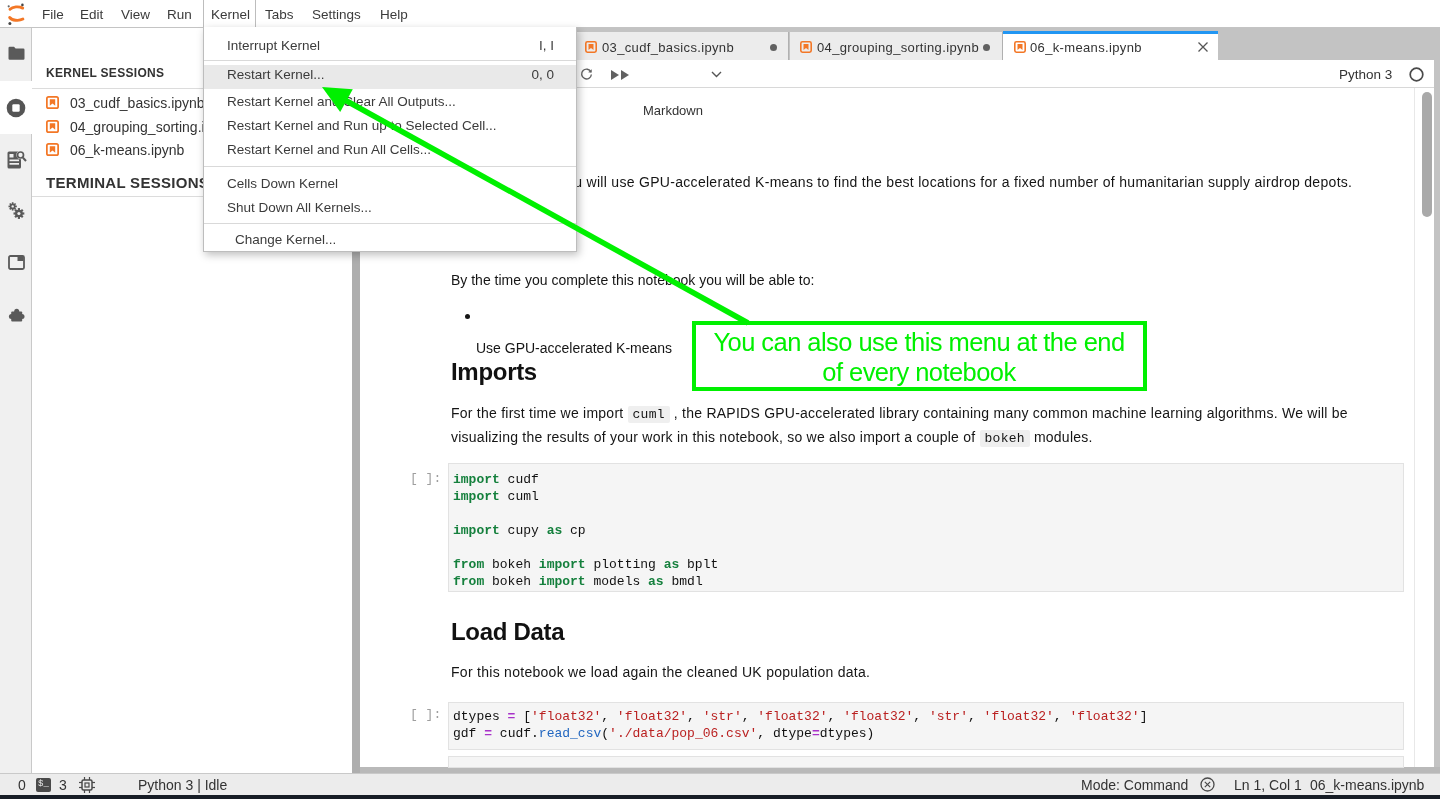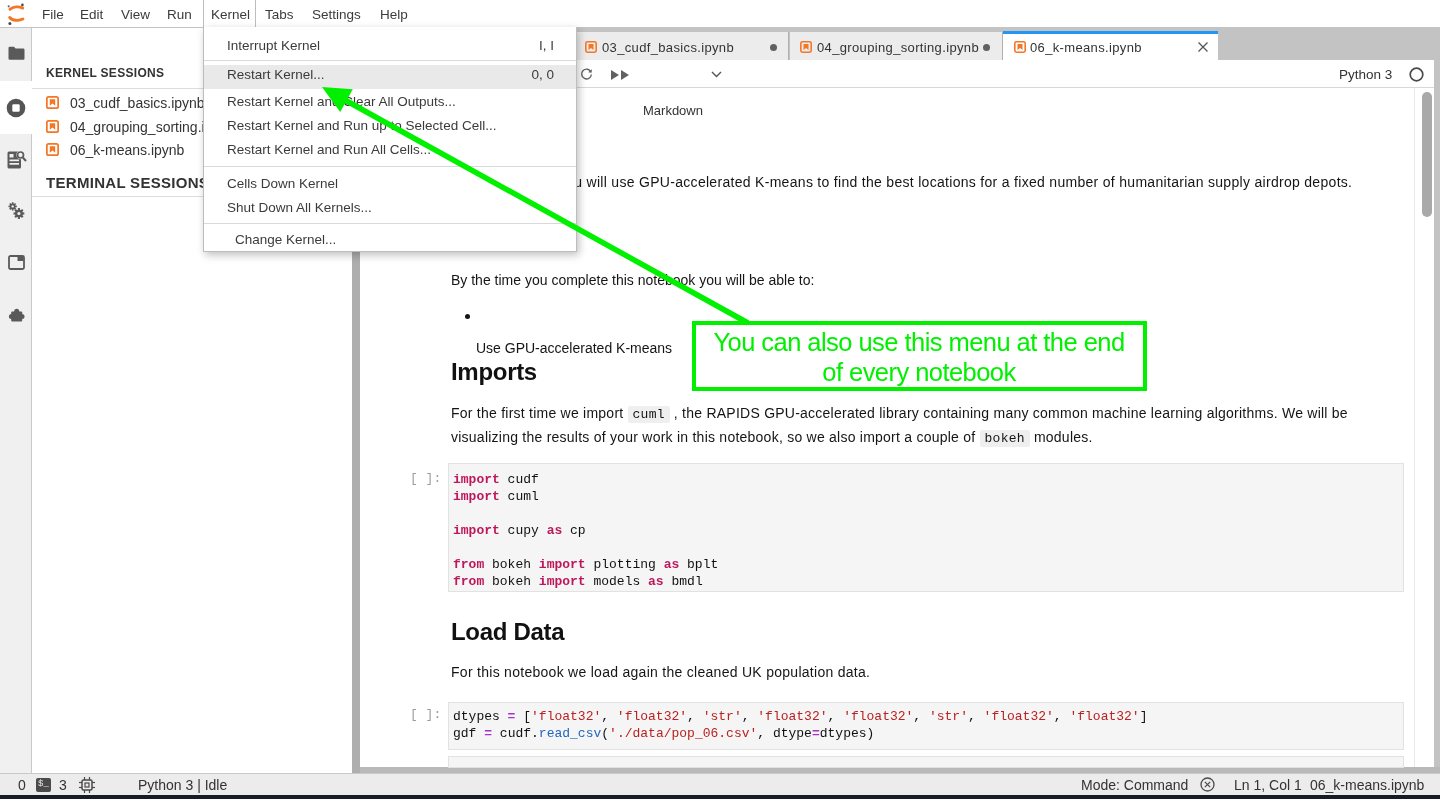--- a/index.html
+++ b/index.html
@@ -1,19 +1,19 @@
 <!DOCTYPE html>
 <html><head>
 <meta charset="utf-8">
 <style>
   * { margin:0; padding:0; box-sizing:border-box; }
   html,body { width:1440px; height:799px; overflow:hidden; }
   body { font-family:"Liberation Sans",sans-serif; background:#fff; position:relative; }
   .abs { position:absolute; }
-  .kw { color:#be185d; font-weight:bold; }
+  .kw { color:#15803d; font-weight:bold; }
   .str { color:#ba2121; }
   .op { color:#a832c9; font-weight:bold; }
   .fn { color:#2166c0; }
   .cellbox { position:absolute; left:448px; width:956px; background:#f5f5f5; border:1px solid #e2e2e2; }
   .cellbox pre { font-family:"Liberation Mono",monospace; font-size:13px; line-height:17px; color:#111; padding:5px 0 0 4px; }
   .prompt { position:absolute; font-family:"Liberation Mono",monospace; font-size:13px; color:#9e9e9e; }
   .md { position:absolute; color:#151515; font-size:14px; line-height:21px; }
   .md code { font-family:"Liberation Mono",monospace; font-size:13px; background:#efefef; padding:1px 5px; border-radius:2px; }
   h2.md { font-size:24px; font-weight:bold; line-height:24px; color:#111; letter-spacing:-0.3px; }
   .tabtxt { font-size:13px; color:#333; letter-spacing:0.35px; }

